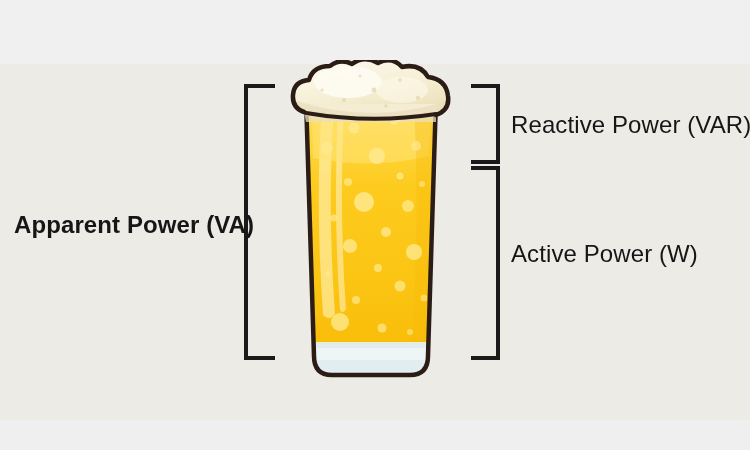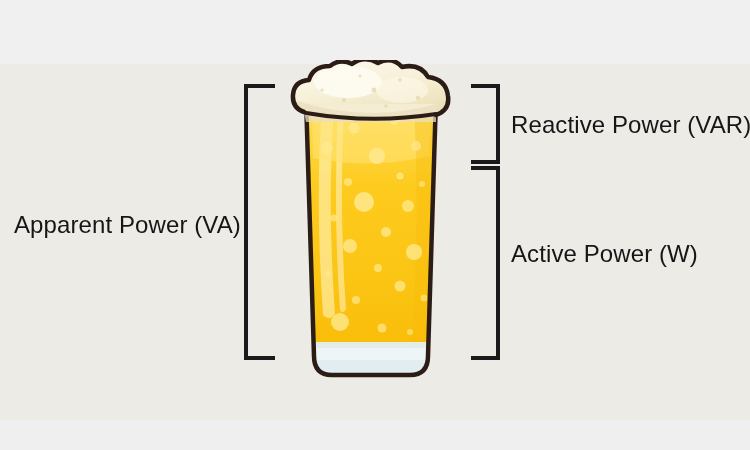--- a/index.html
+++ b/index.html
@@ -27,21 +27,21 @@
   .band-bottom { top: 420px; height: 30px;  background: #efeff0; }
 
   .label {
     position: absolute;
     color: #161616;
     font-size: 24px;
     line-height: 1;
     letter-spacing: 0.1px;
     white-space: nowrap;
   }
-  #label-apparent { left: 14px; top: 213px; }
+  #label-apparent { left: 14px; top: 213px; font-weight: bold; }
   #label-reactive { left: 511px; top: 113px; }
   #label-active   { left: 511px; top: 242px; }
 
   .bracket {
     position: absolute;
   }
   #bracket-left     { left: 243px; top: 84px;  width: 32px;  height: 276px; }
   #bracket-reactive { left: 471px; top: 84px;  width: 30px;  height: 80px;  }
   #bracket-active   { left: 471px; top: 166px; width: 30px;  height: 194px; }
 

